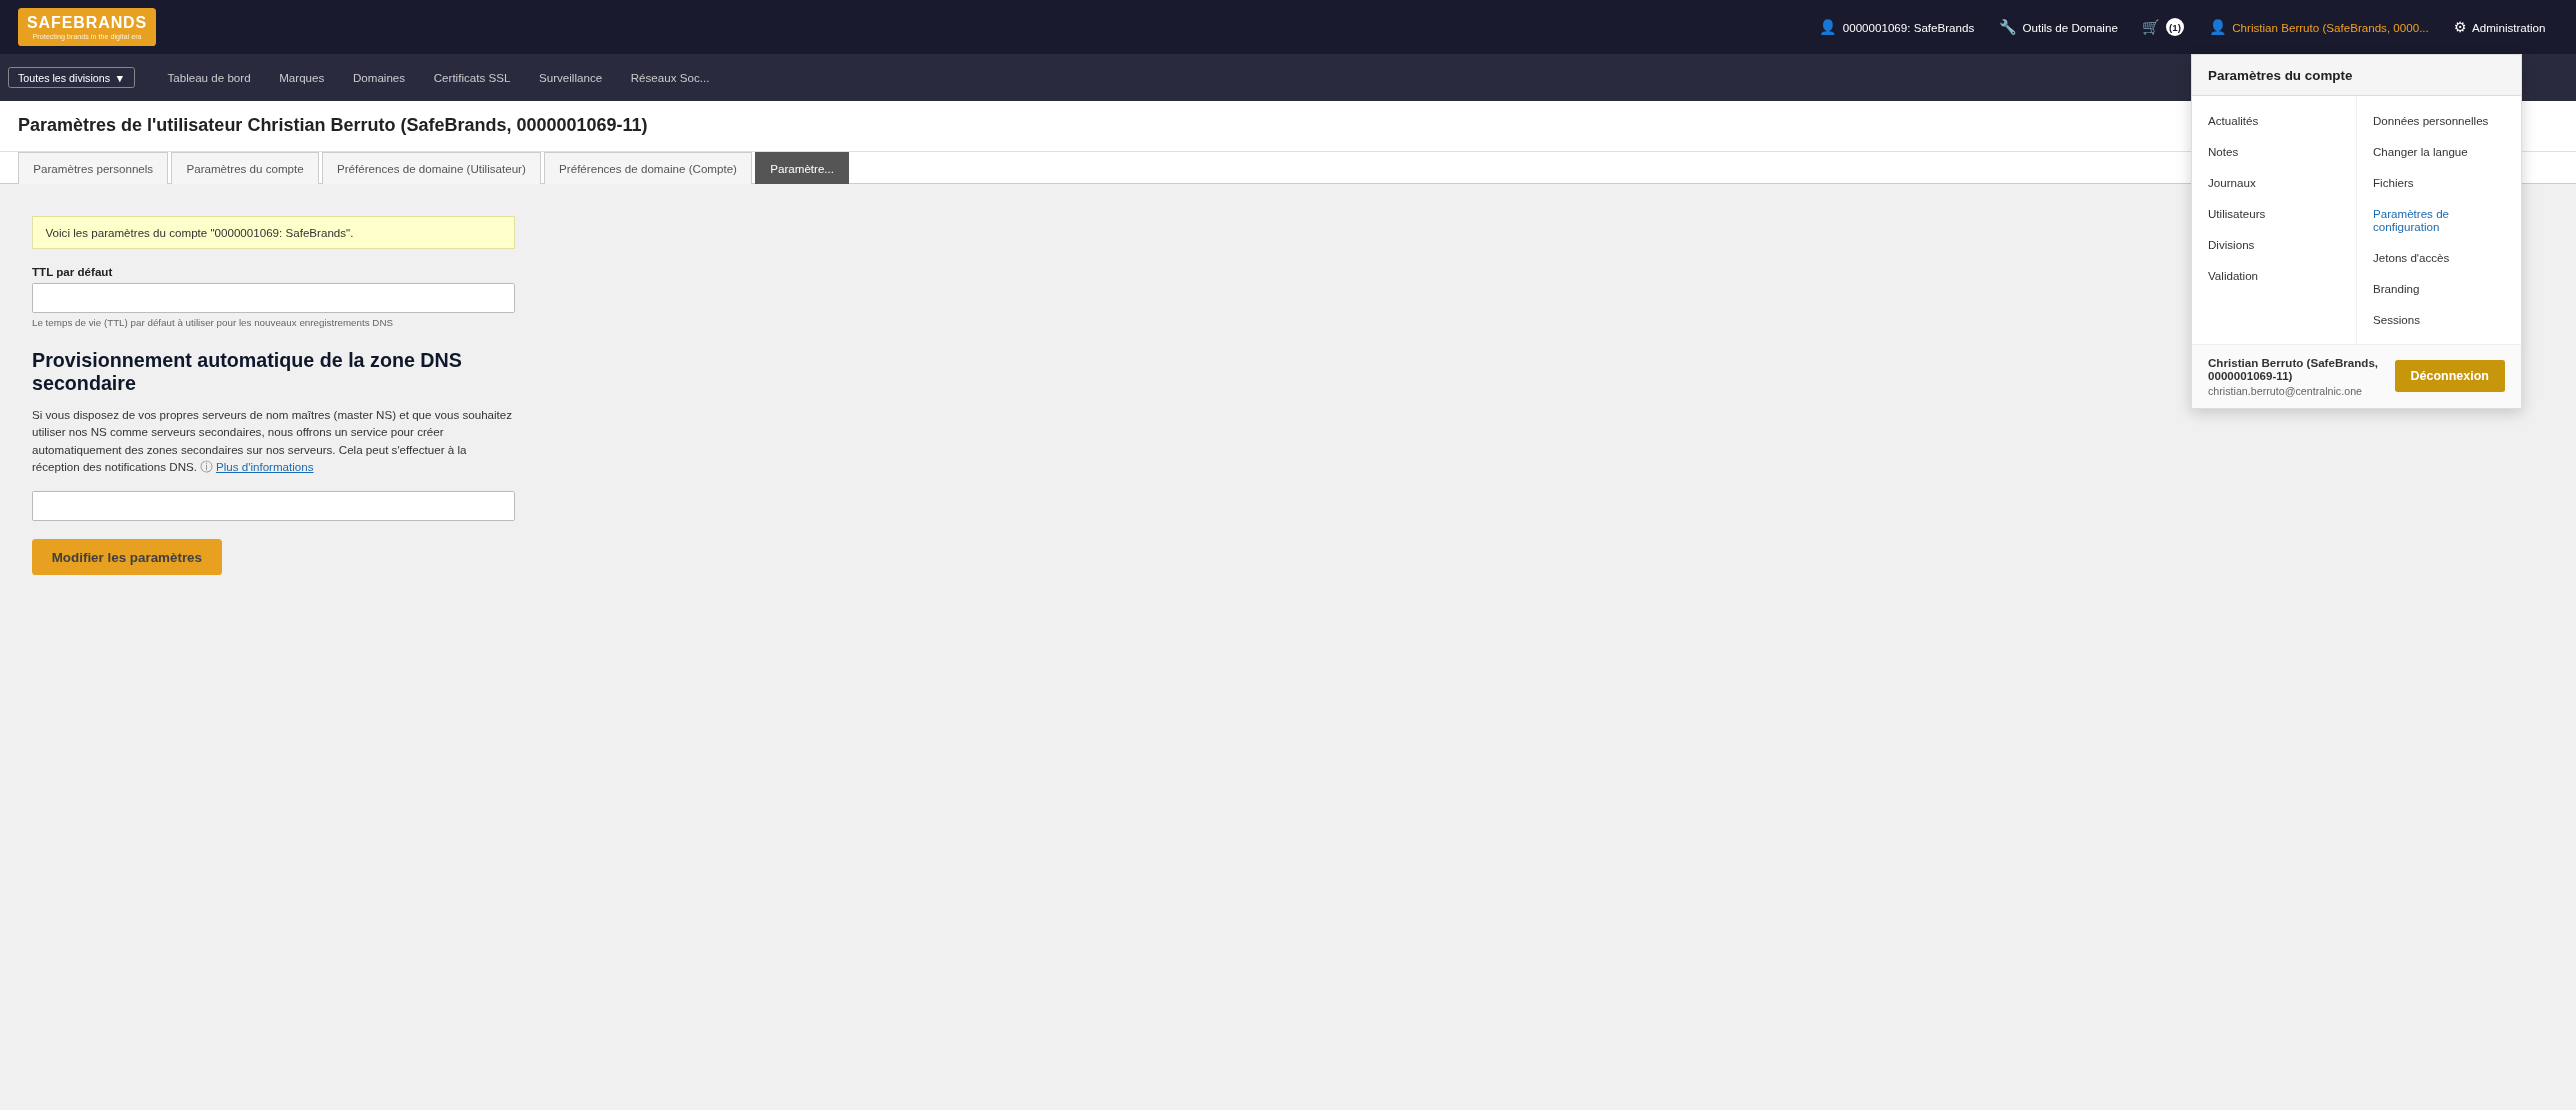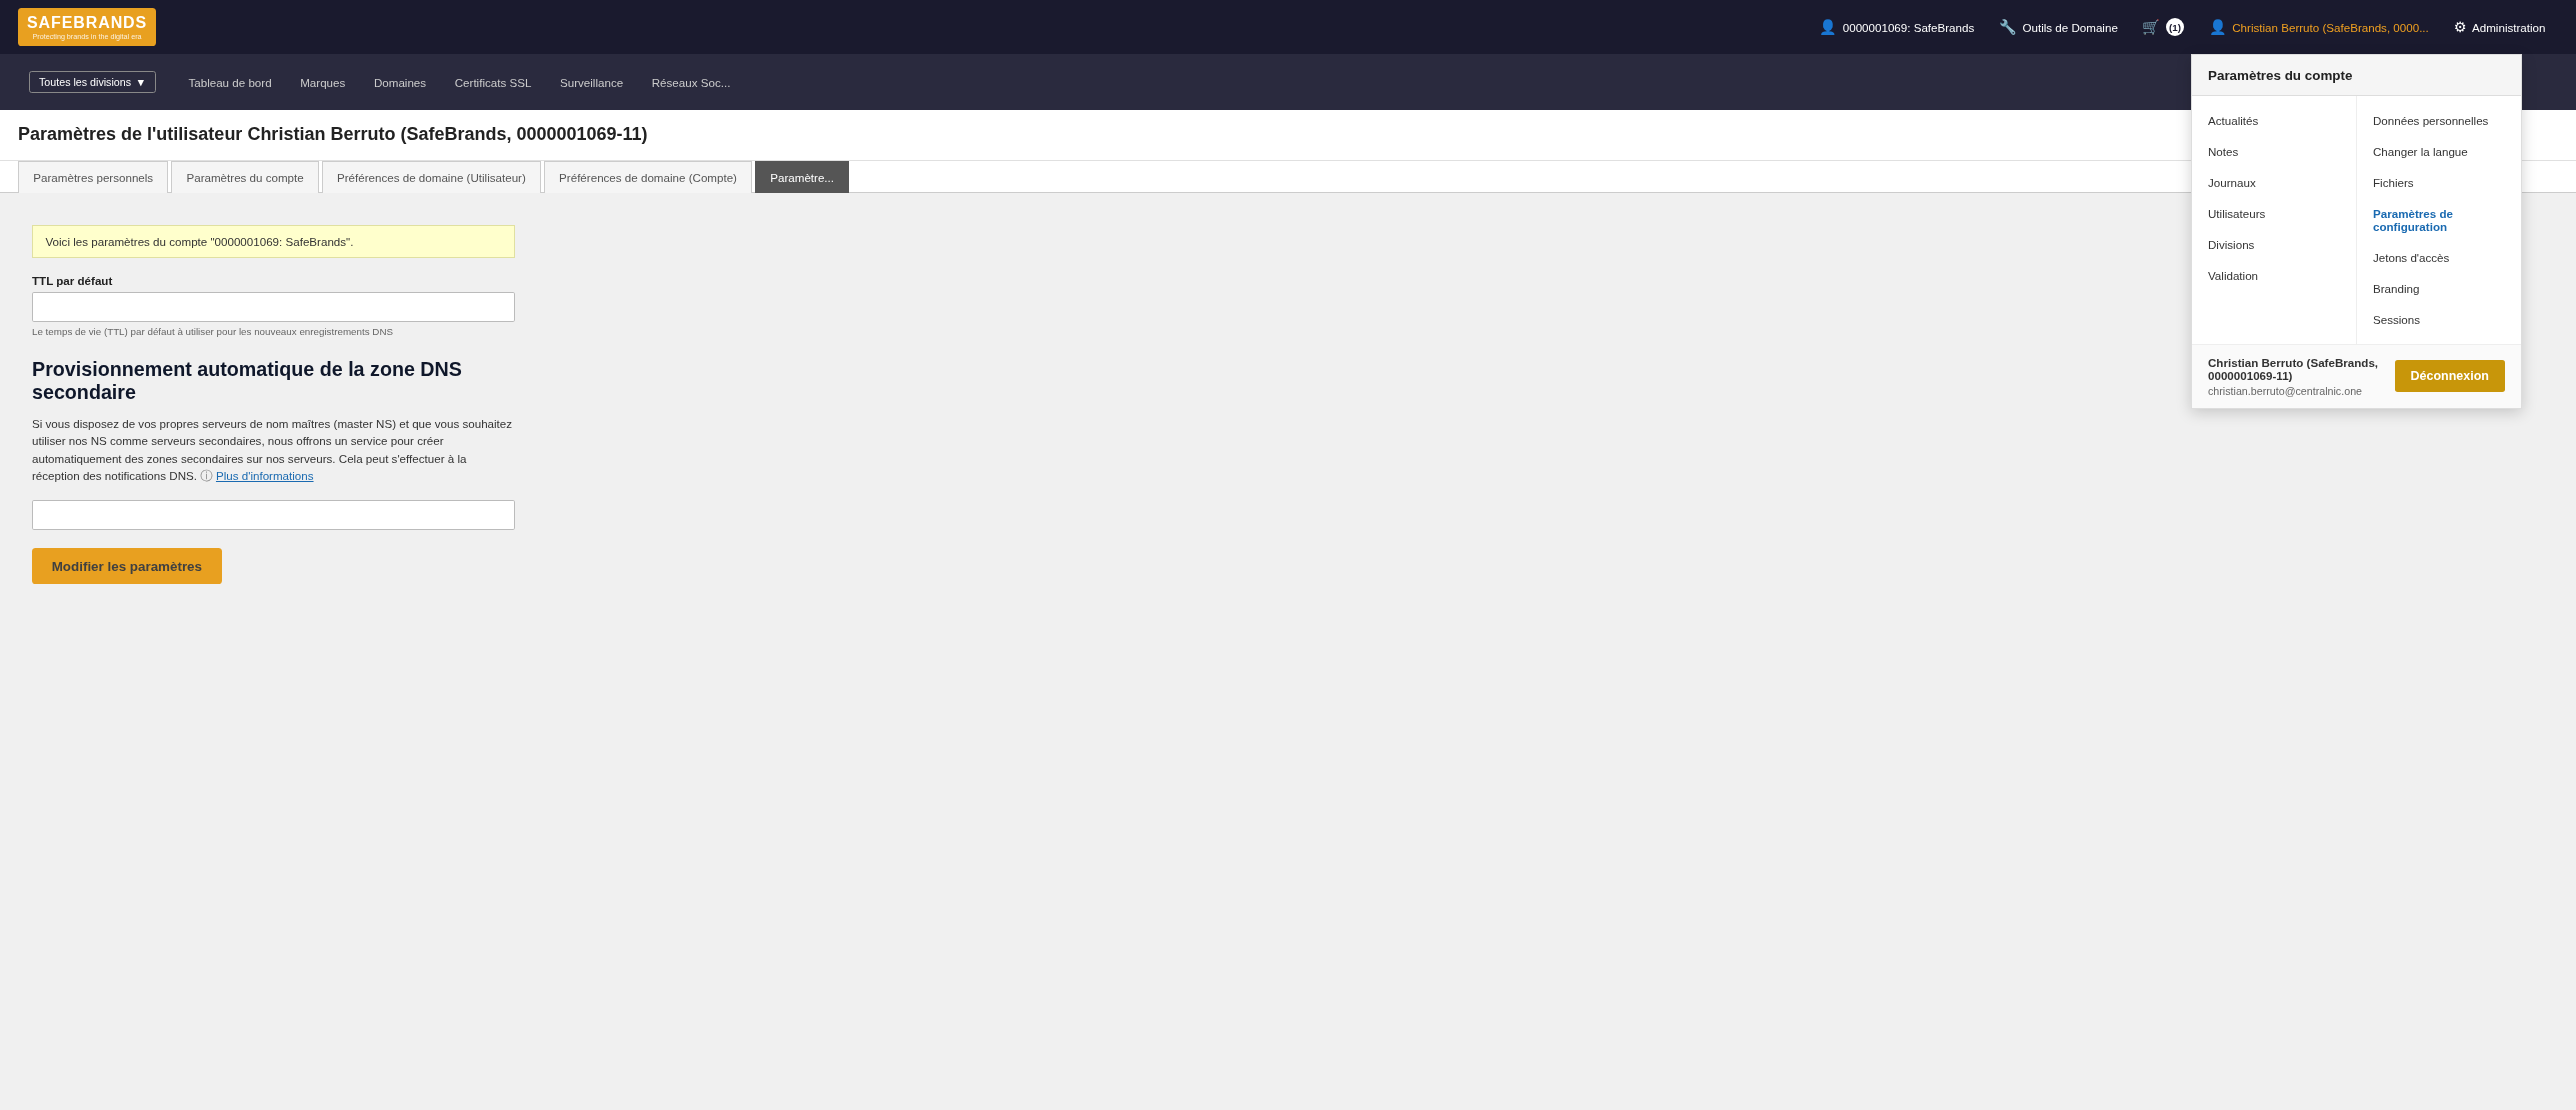--- a/index.html
+++ b/index.html
@@ -63,22 +63,22 @@
       justify-content: center;
       font-size: 9.8px;
       font-weight: bold;
     }
 
     
     .sec-nav {
       background: #2a2a3e;
       display: flex;
       align-items: center;
-      padding: 0 29px;
-      height: 56px;
+      padding: 0 8px;
+      height: 47px;
       color: white;
     }
     .divisions-btn {
       border: 0.9px solid #888;
       border-radius: 2.7px;
       padding: 3.6px 9px;
       color: white;
       font-size: 10.7px;
       cursor: pointer;
       display: flex;
@@ -246,21 +246,21 @@
       border-right: 0.9px solid #eee;
     }
     .dropdown-menu-item {
       padding: 9px 16px;
       font-size: 11.6px;
       color: #333;
       cursor: pointer;
     }
     .dropdown-menu-item.active {
       color: #1a6ab1;
-      font-weight: bold;
+      font-weight: normal;
     }
     .dropdown-footer {
       border-top: 0.9px solid #eee;
       padding: 10.7px 16px;
       background: #fafafa;
     }
     .footer-user {
       font-size: 11.6px;
       color: #333;
       margin-bottom: 3.6px;

